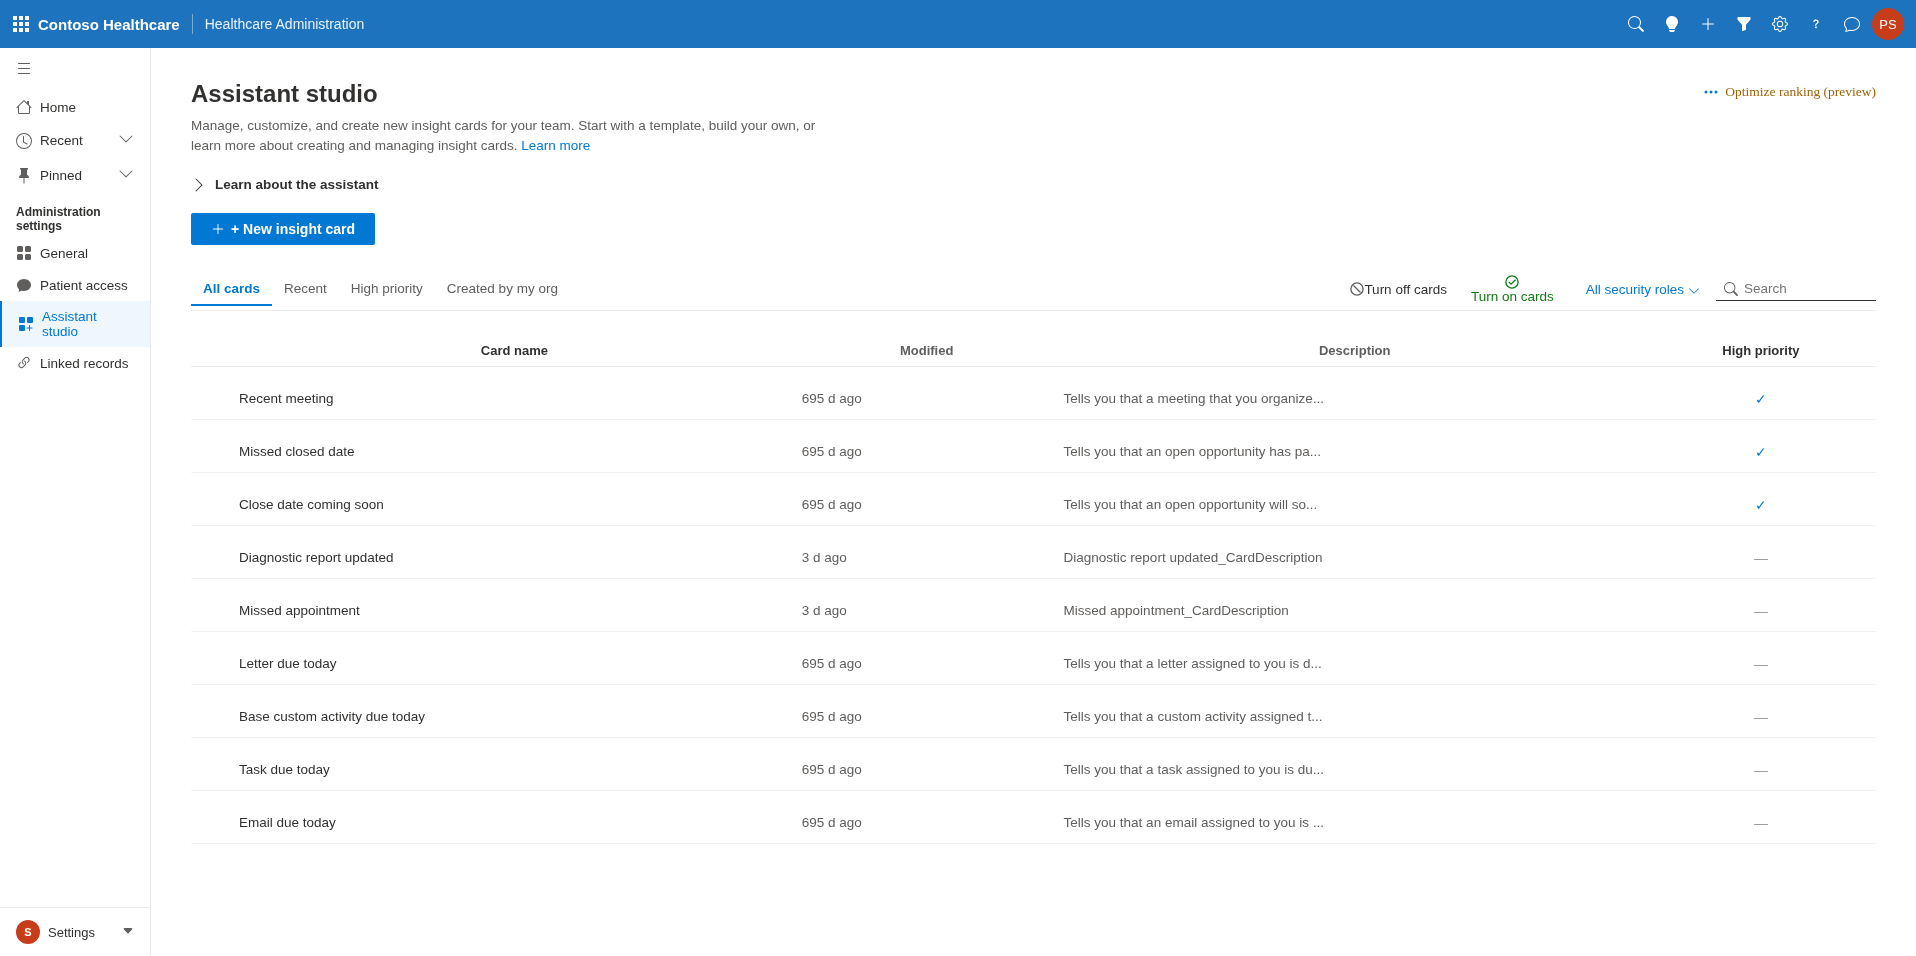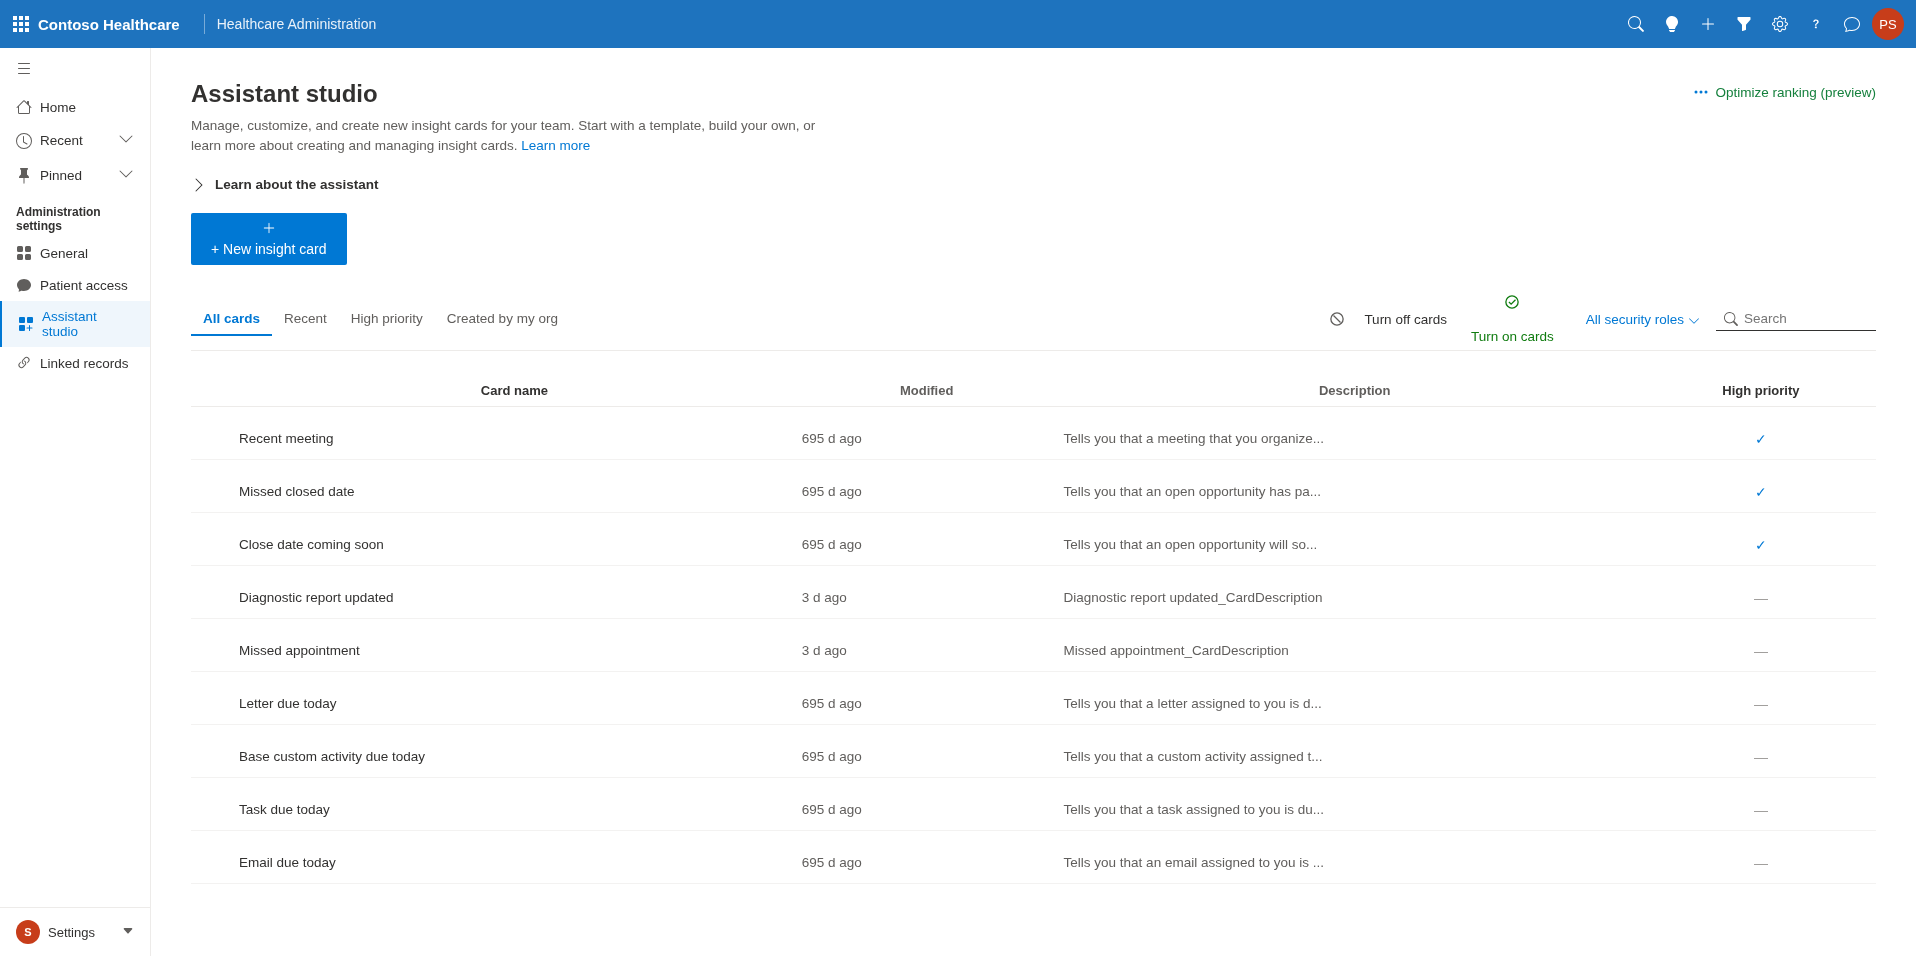--- a/index.html
+++ b/index.html
@@ -7,21 +7,21 @@
 
     
     .topbar {
       display: flex; align-items: center;
       background: #1e73be; color: white;
       height: 48px; padding: 0 12px;
       position: fixed; top: 0; left: 0; right: 0; z-index: 100;
     }
     .topbar-grid { display: flex; align-items: center; cursor: pointer; margin-right: 8px; }
     .topbar-grid svg { width: 18px; height: 18px; fill: white; }
-    .topbar-app-name { font-size: 15px; font-weight: 600; color: white; margin-right: 12px; }
+    .topbar-app-name { font-size: 15px; font-weight: 600; color: white; }
     .topbar-divider { width: 1px; height: 20px; background: rgba(255,255,255,0.4); margin: 0 12px; }
     .topbar-module { font-size: 14px; color: rgba(255,255,255,0.9); }
     .topbar-right { margin-left: auto; display: flex; align-items: center; gap: 4px; }
     .topbar-icon-btn { width: 32px; height: 32px; display: flex; align-items: center; justify-content: center; cursor: pointer; color: white; border-radius: 2px; }
     .topbar-avatar { width: 32px; height: 32px; border-radius: 50%; background: #c73d1a; color: white; display: flex; align-items: center; justify-content: center; font-size: 13px; font-weight: 400; cursor: pointer; }
 
     
     .layout { display: flex; margin-top: 48px; height: calc(956px - 48px); }
 
     
@@ -37,35 +37,35 @@
     .sidebar-bottom-avatar { width: 24px; height: 24px; border-radius: 50%; background: #c73d1a; color: white; display: flex; align-items: center; justify-content: center; font-size: 11px; font-weight: 600; flex-shrink: 0; }
 
     
     .main { flex: 1; background: white; overflow-y: auto; padding: 32px 40px; }
 
     
     .page-header { display: flex; align-items: flex-start; justify-content: space-between; margin-bottom: 12px; }
     .page-title { font-size: 24px; font-weight: 600; color: #323130; margin-bottom: 8px; }
     .page-subtitle { font-size: 13.5px; color: #605e5c; max-width: 640px; line-height: 1.5; }
     .page-subtitle a { color: #0078d4; text-decoration: none; }
-    .optimize-btn { display: flex; align-items: center; gap: 6px; font-size: 13.5px; color: #15803d; cursor: pointer; white-space: nowrap; margin-top: 4px; }
+    .optimize-btn { display: flex; align-items: center; gap: 6px; font-size: 13.5px; color: #a16207; cursor: pointer; white-space: nowrap; margin-top: 4px; font-family: Liberation Serif, serif; }
 
     
     .learn-row { display: flex; align-items: center; gap: 8px; margin: 20px 0; cursor: pointer; color: #323130; font-size: 13.5px; font-weight: 600; }
     .learn-row svg { width: 16px; height: 16px; }
 
     
-    .new-card-btn { display: inline-flex; align-items: center; gap: 6px; background: #0078d4; color: white; padding: 8px 20px; font-size: 14px; font-weight: 400; border: none; cursor: pointer; border-radius: 2px; margin-bottom: 24px; flex-direction: column; }
+    .new-card-btn { display: inline-flex; align-items: center; gap: 6px; background: #0078d4; color: white; padding: 8px 20px; font-size: 14px; font-weight: 700; border: none; cursor: pointer; border-radius: 2px; margin-bottom: 24px; }
 
     
     .filter-bar { display: flex; align-items: center; gap: 0; border-bottom: 1px solid #edebe9; margin-bottom: 24px; flex-wrap: wrap; row-gap: 8px; }
     .tab { padding: 8px 12px; font-size: 13.5px; cursor: pointer; color: #605e5c; white-space: nowrap; border-bottom: 2px solid transparent; margin-bottom: -1px; }
     .tab.active { color: #0078d4; border-bottom: 2px solid #0078d4; font-weight: 600; }
     .filter-sep { flex: 1; }
-    .filter-action { display: flex; align-items: center; gap: 20px; padding: 6px 12px; font-size: 13.5px; cursor: pointer; color: #323130; white-space: nowrap; }
+    .filter-action { display: flex; align-items: center; gap: 0; padding: 6px 12px; font-size: 13.5px; cursor: pointer; color: #323130; white-space: nowrap; }
     .filter-action.turnoff { color: #323130; }
     .filter-action.turnon { color: #107c10; flex-direction: column; }
     .filter-action svg { width: 14px; height: 14px; }
     .filter-roles { display: flex; align-items: flex-end; gap: 4px; padding: 6px 8px; font-size: 13.5px; cursor: pointer; color: #0078d4; white-space: nowrap; margin-left: 12px; }
     .filter-search { display: flex; align-items: center; gap: 6px; border-bottom: 1px solid #323130; padding: 4px 8px; margin-left: 8px; min-width: 160px; }
     .filter-search input { border: none; outline: none; font-size: 13.5px; color: #8b5cf6; background: transparent; width: 120px; }
     .filter-search svg { width: 14px; height: 14px; color: #605e5c; }
 
     
     .card-table { width: 100%; border-collapse: collapse; }

